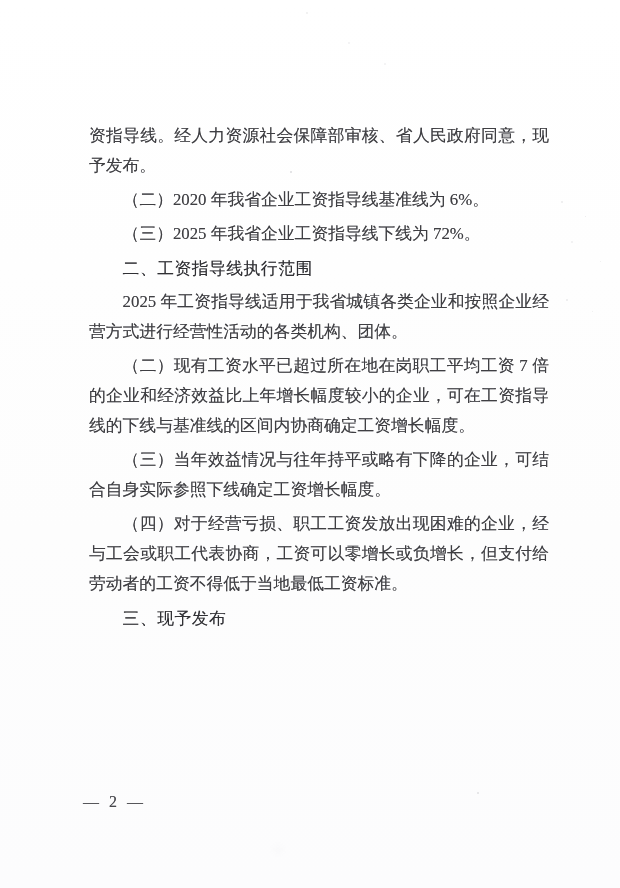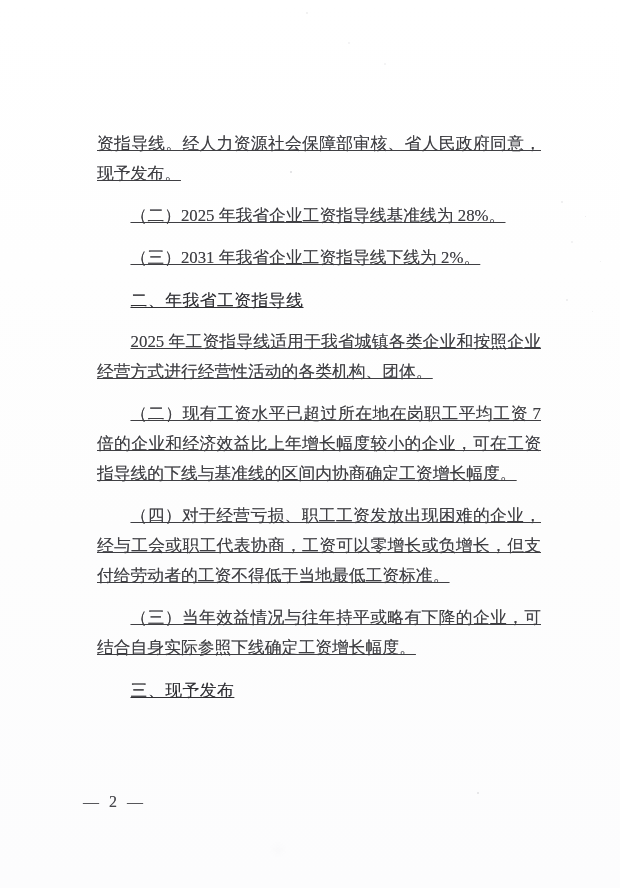--- a/index.html
+++ b/index.html
@@ -24,25 +24,24 @@
     left: 85px;
     top: 117px;
     width: 468px;
     font-size: 16.8px;
     line-height: 30px;
     color: #3f3f43;
     text-align: justify;
     text-shadow: 0 0 0.4px rgba(62,62,68,0.55);
   }
   .doc p, .doc h2 {
-    margin: 12px;
+    margin: 4px;
     padding: 0;
     font-size: inherit;
     font-weight: 400;
-    text-decoration: underline;
   }
   .indent {
     text-indent: 2em;
   }
   .noindent {
     text-indent: 0;
   }
   .heading {
     font-family: "DejaVu Sans", "Liberation Sans", sans-serif;
     font-weight: 700;
@@ -78,34 +77,34 @@
 </head>
 <body>
 
 <div class="page">
 
   <main class="doc">
     <p class="noindent">资指导线。经人力资源社会保障部审核、省人民政府同意，现予发布。</p>
 
 
 
-    <p class="indent">（二）2025 年我省企业工资指导线基准线为 28%。</p>
+    <p class="indent">（二）2020 年我省企业工资指导线基准线为 6%。</p>
 
-    <p class="indent">（三）2031 年我省企业工资指导线下线为 2%。</p>
+    <p class="indent">（三）2025 年我省企业工资指导线下线为 72%。</p>
 
-    <h2 class="heading">二、年我省工资指导线</h2>
+    <h2 class="heading">二、工资指导线执行范围</h2>
 
     <p class="indent">2025 年工资指导线适用于我省城镇各类企业和按照企业经营方式进行经营性活动的各类机构、团体。</p>
 
 
     <p class="indent">（二）现有工资水平已超过所在地在岗职工平均工资 7 倍的企业和经济效益比上年增长幅度较小的企业，可在工资指导线的下线与基准线的区间内协商确定工资增长幅度。</p>
 
+    <p class="indent">（三）当年效益情况与往年持平或略有下降的企业，可结合自身实际参照下线确定工资增长幅度。</p>
+
     <p class="indent">（四）对于经营亏损、职工工资发放出现困难的企业，经与工会或职工代表协商，工资可以零增长或负增长，但支付给劳动者的工资不得低于当地最低工资标准。</p>
-
-    <p class="indent">（三）当年效益情况与往年持平或略有下降的企业，可结合自身实际参照下线确定工资增长幅度。</p>
 
     <h2 class="heading">三、现予发布</h2>
 
   </main>
 
   <div class="pagenum">— 2 —</div>
 
   <div class="speck" style="left:290px;top:171px;width:2px;height:2px;opacity:.35;"></div>
   <div class="speck" style="left:306px;top:12px;width:2px;height:2px;opacity:.18;"></div>
   <div class="speck" style="left:348px;top:42px;width:2px;height:2px;opacity:.14;"></div>

